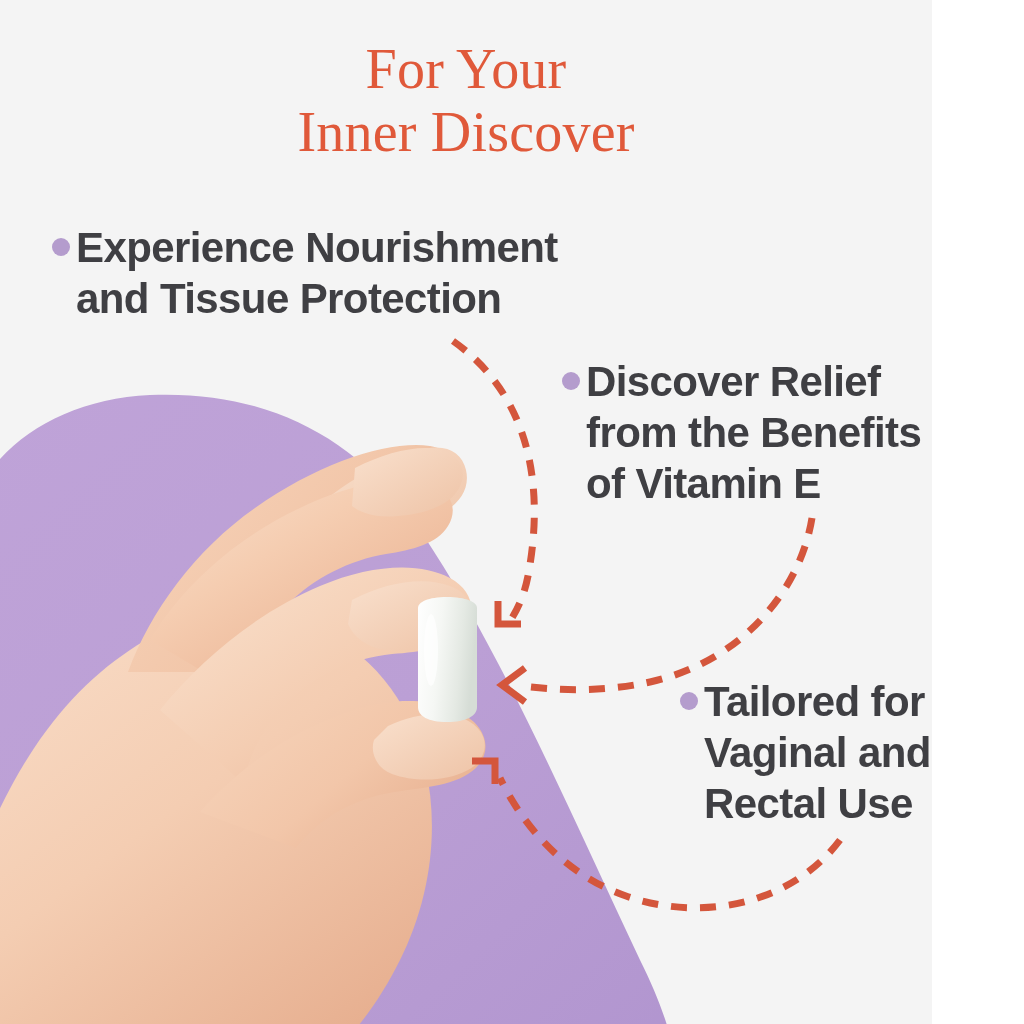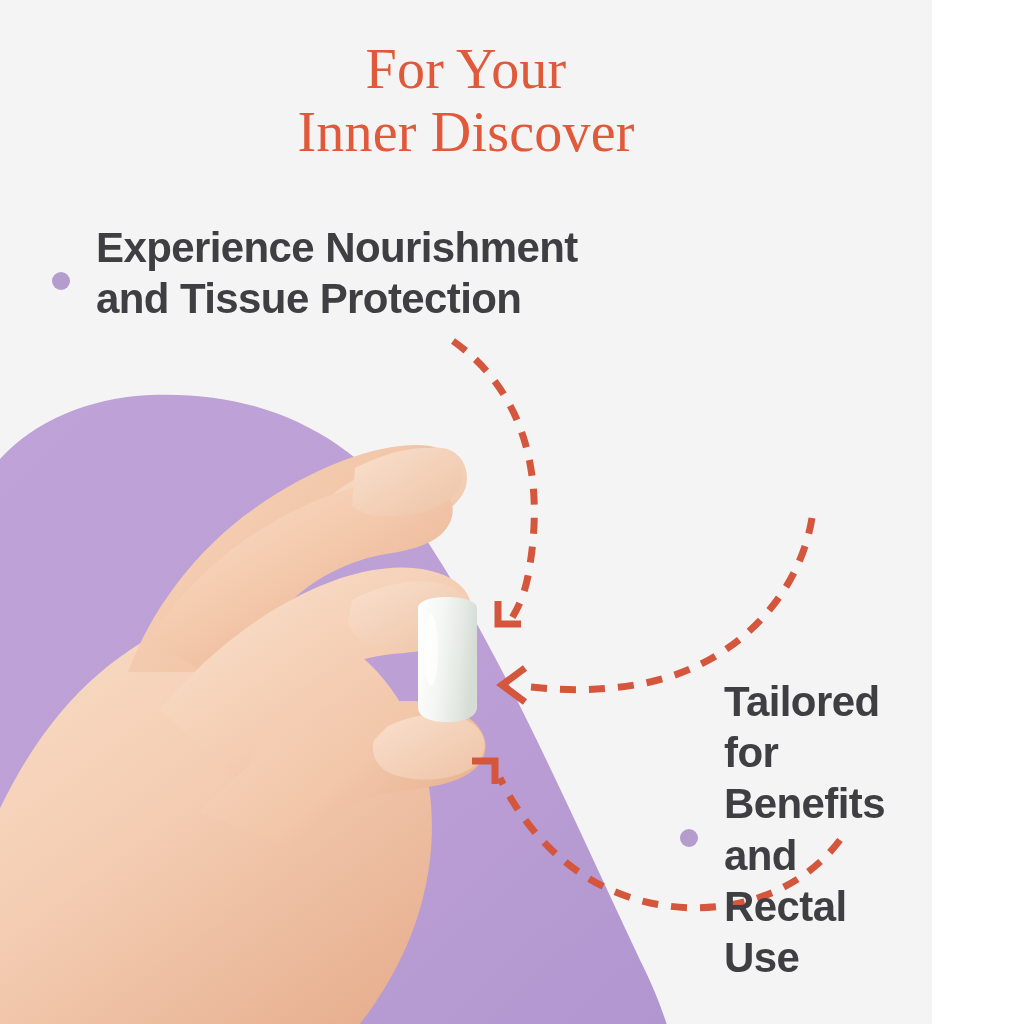--- a/index.html
+++ b/index.html
@@ -56,22 +56,22 @@
     font-size: 56px;
     line-height: 1.12;
     letter-spacing: 0.2px;
     color: #e0593a;
   }
   .headline .line { display: block; }
 
   .bullet-block {
     position: absolute;
     display: flex;
-    align-items: center;
-    gap: 26px;
+    align-items: flex-start;
+    gap: 6px;
   }
   .dot {
     flex: 0 0 auto;
     width: 18px;
     height: 18px;
     border-radius: 50%;
     background: #b49ccd;
     margin-top: 16px;
   }
   .bullet-text {
@@ -256,22 +256,28 @@
       <span class="line">For Your</span>
       <span class="line">Inner Discover</span>
     </div>
 
     <div class="bullet-block" id="bullet-1">
       <span class="dot"></span>
       <span class="bullet-text">Experience Nourishment
 and Tissue Protection</span>
     </div>
 
+    <div class="bullet-block" id="bullet-2">
+      <span class="dot"></span>
+      <span class="bullet-text">Discover Relief
+from the Benefits
+of Vitamin E</span>
+    </div>
 
     <div class="bullet-block" id="bullet-3">
       <span class="dot"></span>
       <span class="bullet-text">Tailored for
-Benefits and
+Vaginal and
 Rectal Use</span>
     </div>
 
   </div>
 </div>
 
 </body></html>

